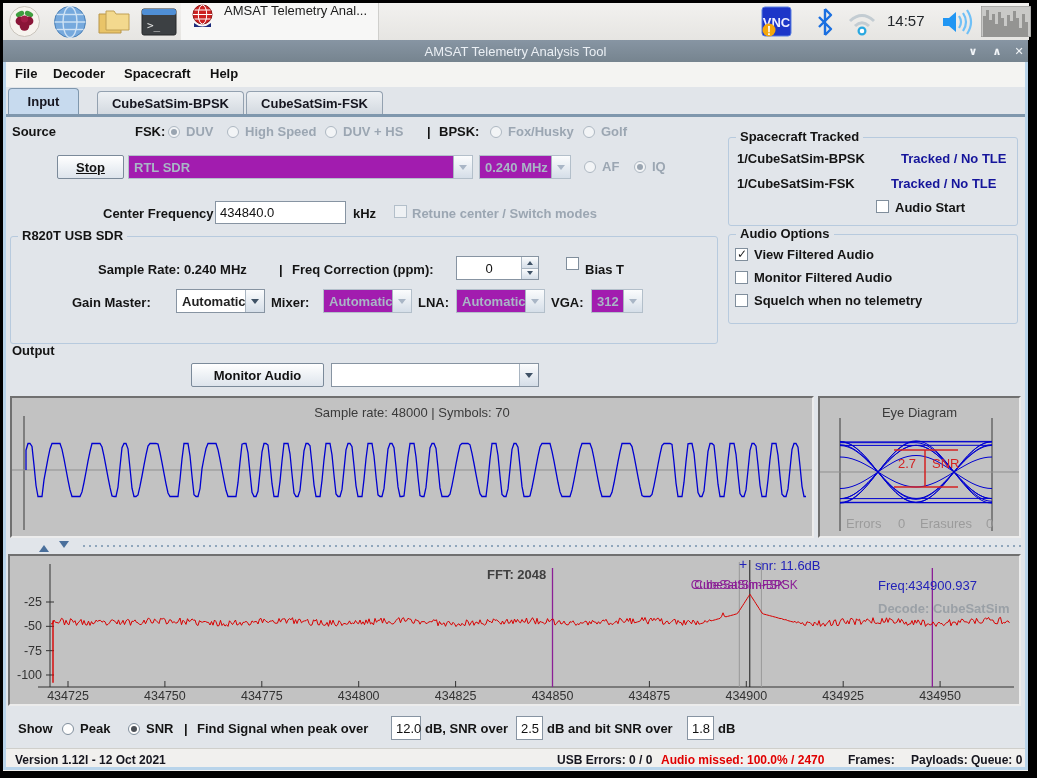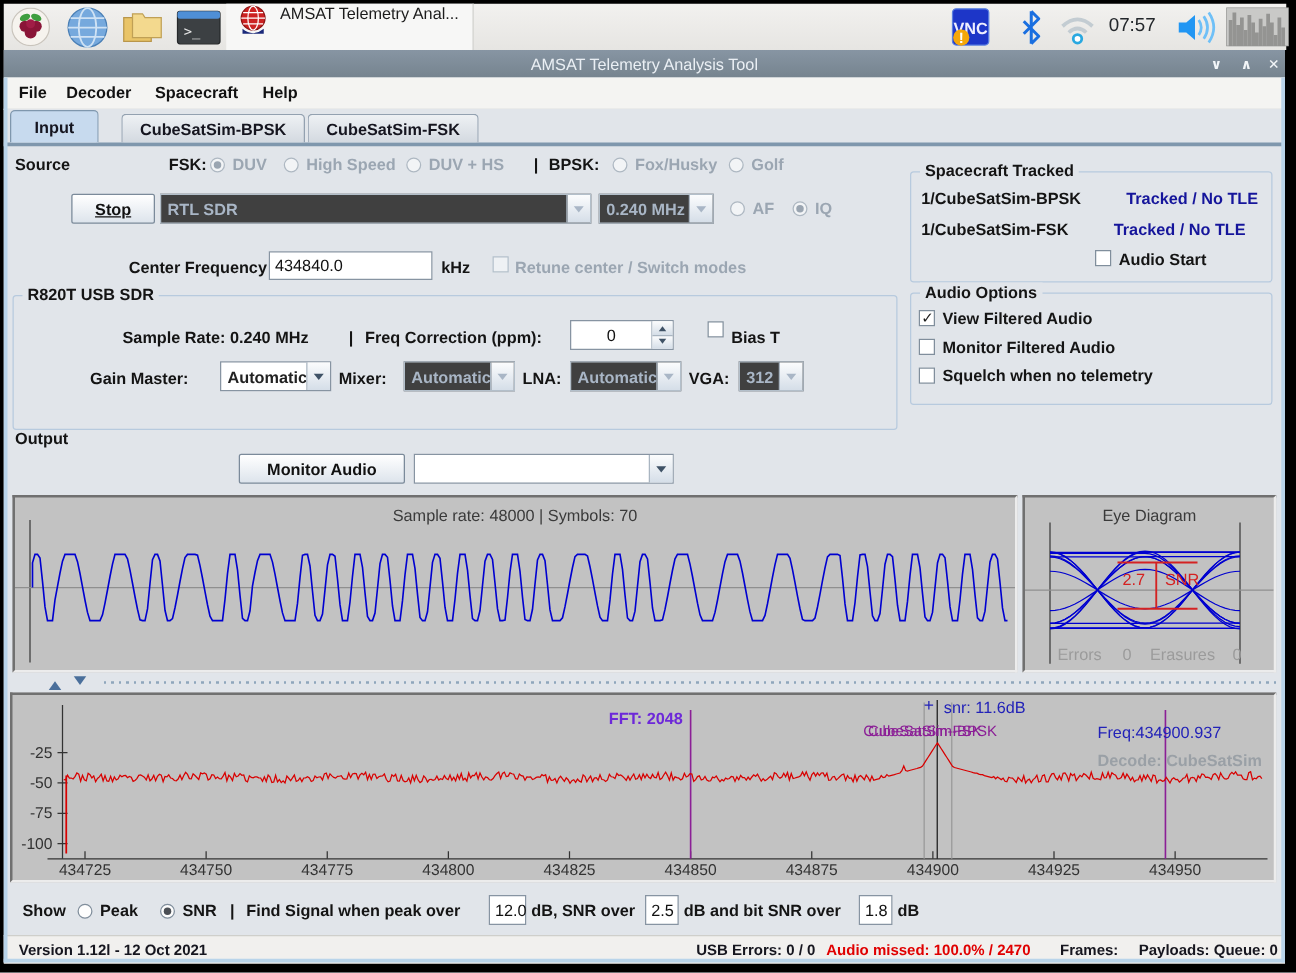--- a/index.html
+++ b/index.html
@@ -34,21 +34,21 @@
   .btn{position:absolute;box-sizing:border-box;background:linear-gradient(#ffffff,#dde4ec);
        border:1px solid #7b8a9a;border-radius:2px;display:flex;align-items:center;justify-content:center;
        font:bold 13px "Liberation Sans",sans-serif;color:#111}
   .field{position:absolute;box-sizing:border-box;background:#fff;border:1px solid #8794a2;
          font:13px "Liberation Sans",sans-serif;color:#111;display:flex;align-items:center;padding:0 4px}
   .combo{position:absolute;box-sizing:border-box;background:#fff;border:1px solid #8794a2;display:flex;align-items:center}
   .combo .ctext{flex:1;font:bold 13px "Liberation Sans",sans-serif;color:#222;padding-left:5px;white-space:nowrap;overflow:hidden}
   .combo .arr{width:18px;align-self:stretch;border-left:1px solid #a9b5c1;background:linear-gradient(#fbfcfd,#d5dee8);
               display:flex;align-items:center;justify-content:center}
   .tri{width:0;height:0;border:4px solid transparent;border-top:5px solid #3f5266;margin-top:4px}
-  .combo.cdis{background:#404040;border-color:#b3bfca}
+  .combo.cdis{background:#a21caf;border-color:#b3bfca}
   .combo.cdis .ctext{color:#a9b6c6}
   .combo.cdis .tri{border-top-color:#a9b6c6}
   .radio{position:absolute;width:12px;height:12px;border-radius:50%;background:#fdfdfd;border:1px solid #808e9c;box-sizing:border-box}
   .radio.on::after{content:"";position:absolute;left:2px;top:2px;right:2px;bottom:2px;border-radius:50%;background:#4b4f55}
   .radio.rdis{border-color:#aeb8c2;background:#f2f4f6}
   .radio.rdis.on::after{background:#9aa5b1}
   .check{position:absolute;width:13px;height:13px;background:#fff;border:1px solid #808e9c;box-sizing:border-box}
   .check.on::after{content:"\2713";position:absolute;left:1px;top:-2px;font:bold 12px "DejaVu Sans",sans-serif;color:#1b1b1b}
   .check.cdis{background:#eef1f4;border-color:#b3bfca}
   .fieldset{position:absolute;border:1px solid #b7cade;border-radius:3px}
@@ -137,21 +137,21 @@
       <path d="M10 2 L10 28 M10 2 L16 8 L4 20 M4 10 L16 22 L10 28" fill="none" stroke="#1a6fe0" stroke-width="2.4" stroke-linejoin="round"></path>
     </svg>
   </div>
   <div class="ticon" style="left:843px;top:6px;width:32px;height:27px">
     <svg width="32" height="27" viewBox="0 0 32 27">
       <path d="M4 12 q12 -11 24 0" fill="none" stroke="#c3ccd2" stroke-width="3"></path>
       <path d="M9 17 q7 -6.5 14 0" fill="none" stroke="#c3ccd2" stroke-width="3"></path>
       <circle cx="16" cy="22" r="3.4" fill="#fff" stroke="#29a8e0" stroke-width="2.2"></circle>
     </svg>
   </div>
-  <div class="clock" style="left:884px;top:9px">07:57</div>
+  <div class="clock" style="left:884px;top:9px">14:57</div>
   <div class="ticon" style="left:936px;top:5px;width:36px;height:28px">
     <svg width="36" height="28" viewBox="0 0 36 28">
       <path d="M4 10 l6 0 7 -6 0 20 -7 -6 -6 0 z" fill="#2196f3"></path>
       <path d="M20 8 q4 6 0 12 M24 5 q6 9 0 18 M28 2 q8 12 0 24" fill="none" stroke="#6fc0f7" stroke-width="2.2"></path>
     </svg>
   </div>
   <div class="ticon" style="left:978px;top:3px;width:50px;height:31px">
     <svg width="50" height="31" viewBox="0 0 50 31">
       <rect x="0" y="0" width="50" height="31" fill="#c9c9c7" stroke="#8f8f8d"></rect>
       <g fill="#949492">
@@ -400,21 +400,21 @@
         <line x1="930.1" y1="125" x2="930.1" y2="131" stroke="#333"></line>
         <text x="930.1" y="144" text-anchor="middle" font-size="12.5" font-family="Liberation Sans, sans-serif" fill="#333">434950</text>
         <line x1="542.5" y1="12" x2="542.5" y2="131" stroke="#8b1f96" stroke-width="1.3"></line>
         <line x1="922.348" y1="12" x2="922.348" y2="131" stroke="#8b1f96" stroke-width="1.3"></line>
         <line x1="729.3232000000451" y1="6" x2="729.3232000000451" y2="131" stroke="#999"></line>
         <line x1="751.4164000000902" y1="6" x2="751.4164000000902" y2="131" stroke="#999"></line>
         <line x1="739.7884000000902" y1="4" x2="739.7884000000902" y2="131" stroke="#1a1a1a"></line>
         <path d="M41.0,67.7L42.5,67.9L44.0,64.1L45.5,66.4L47.0,66.4L48.5,67.2L50.0,65.3L51.5,62.3L53.0,63.3L54.5,69.0L56.0,64.3L57.5,67.8L59.0,68.7L60.5,62.7L62.0,63.8L63.5,66.4L65.0,64.7L66.5,69.4L68.0,66.8L69.5,65.5L71.0,63.4L72.5,68.7L74.0,64.5L75.5,68.7L77.0,69.1L78.5,65.1L80.0,69.4L81.5,65.6L83.0,68.0L84.5,67.1L86.0,64.2L87.5,65.4L89.0,64.5L90.5,64.4L92.0,66.2L93.5,65.1L95.0,65.7L96.5,69.1L98.0,68.4L99.5,66.9L101.0,64.3L102.5,63.9L104.0,64.8L105.5,65.8L107.0,68.0L108.5,63.9L110.0,68.6L111.5,67.2L113.0,64.3L114.5,68.6L116.0,65.0L117.5,63.4L119.0,64.1L120.5,69.3L122.0,65.2L123.5,65.5L125.0,63.9L126.5,66.4L128.0,66.8L129.5,68.4L131.0,68.6L132.5,67.2L134.0,64.1L135.5,67.8L137.0,64.4L138.5,61.9L140.0,63.5L141.5,66.9L143.0,67.0L144.5,63.1L146.0,64.4L147.5,66.0L149.0,67.6L150.5,62.4L152.0,63.1L153.5,62.4L155.0,63.3L156.5,68.0L158.0,67.1L159.5,63.8L161.0,64.0L162.5,66.9L164.0,65.6L165.5,66.9L167.0,67.0L168.5,64.9L170.0,62.0L171.5,68.7L173.0,64.2L174.5,65.7L176.0,68.4L177.5,62.7L179.0,65.4L180.5,64.8L182.0,62.9L183.5,64.2L185.0,64.0L186.5,68.6L188.0,69.5L189.5,64.7L191.0,65.9L192.5,66.2L194.0,65.5L195.5,65.5L197.0,66.3L198.5,66.4L200.0,69.0L201.5,65.5L203.0,69.2L204.5,64.0L206.0,65.7L207.5,70.0L209.0,69.6L210.5,64.3L212.0,69.5L213.5,67.6L215.0,70.1L216.5,68.7L218.0,70.4L219.5,64.8L221.0,66.6L222.5,68.6L224.0,66.3L225.5,64.0L227.0,69.1L228.5,68.4L230.0,66.3L231.5,69.3L233.0,66.4L234.5,66.3L236.0,65.4L237.5,66.4L239.0,69.2L240.5,68.5L242.0,64.9L243.5,66.2L245.0,65.6L246.5,65.5L248.0,68.0L249.5,63.1L251.0,62.4L252.5,66.8L254.0,63.1L255.5,64.7L257.0,65.9L258.5,66.5L260.0,65.1L261.5,65.0L263.0,64.5L264.5,66.9L266.0,67.3L267.5,67.1L269.0,62.5L270.5,66.1L272.0,63.2L273.5,62.8L275.0,62.9L276.5,67.3L278.0,63.9L279.5,62.6L281.0,63.8L282.5,61.7L284.0,67.7L285.5,63.6L287.0,67.5L288.5,63.4L290.0,63.3L291.5,66.8L293.0,65.4L294.5,64.9L296.0,64.7L297.5,63.2L299.0,67.4L300.5,69.4L302.0,68.9L303.5,63.9L305.0,65.1L306.5,63.4L308.0,68.7L309.5,68.9L311.0,64.3L312.5,68.4L314.0,69.4L315.5,69.0L317.0,66.4L318.5,70.3L320.0,64.3L321.5,68.6L323.0,64.2L324.5,67.9L326.0,70.1L327.5,69.0L329.0,64.7L330.5,66.4L332.0,69.6L333.5,67.6L335.0,67.5L336.5,68.3L338.0,67.7L339.5,64.9L341.0,68.0L342.5,67.0L344.0,67.6L345.5,64.5L347.0,66.9L348.5,67.7L350.0,64.0L351.5,68.2L353.0,65.8L354.5,68.7L356.0,63.9L357.5,67.4L359.0,62.8L360.5,68.0L362.0,66.6L363.5,68.9L365.0,62.4L366.5,66.3L368.0,64.3L369.5,64.4L371.0,62.1L372.5,67.1L374.0,62.4L375.5,65.6L377.0,67.9L378.5,65.6L380.0,66.1L381.5,67.8L383.0,68.0L384.5,66.8L386.0,64.5L387.5,62.8L389.0,61.7L390.5,66.8L392.0,62.7L393.5,61.7L395.0,65.3L396.5,64.9L398.0,62.3L399.5,63.0L401.0,63.4L402.5,66.9L404.0,67.3L405.5,63.3L407.0,64.5L408.5,64.9L410.0,68.2L411.5,65.6L413.0,65.7L414.5,65.5L416.0,67.6L417.5,67.0L419.0,65.9L420.5,65.6L422.0,65.9L423.5,63.7L425.0,64.6L426.5,63.8L428.0,69.8L429.5,65.5L431.0,68.2L432.5,68.1L434.0,66.8L435.5,70.3L437.0,66.7L438.5,65.0L440.0,67.1L441.5,69.1L443.0,66.3L444.5,67.8L446.0,70.6L447.5,68.5L449.0,67.8L450.5,69.9L452.0,67.3L453.5,68.9L455.0,69.6L456.5,63.9L458.0,65.3L459.5,69.4L461.0,66.8L462.5,64.8L464.0,69.3L465.5,66.5L467.0,66.1L468.5,68.1L470.0,63.8L471.5,67.6L473.0,67.8L474.5,69.1L476.0,67.9L477.5,63.4L479.0,65.4L480.5,65.6L482.0,66.8L483.5,62.8L485.0,64.4L486.5,63.9L488.0,65.0L489.5,66.5L491.0,68.3L492.5,65.0L494.0,68.1L495.5,65.4L497.0,63.2L498.5,67.3L500.0,66.8L501.5,63.9L503.0,67.7L504.5,63.1L506.0,66.2L507.5,63.4L509.0,65.8L510.5,66.9L512.0,63.5L513.5,65.9L515.0,66.2L516.5,62.0L518.0,67.6L519.5,66.6L521.0,64.0L522.5,61.7L524.0,64.5L525.5,68.1L527.0,62.3L528.5,68.1L530.0,65.5L531.5,66.1L533.0,66.5L534.5,67.9L536.0,67.0L537.5,62.6L539.0,65.6L540.5,64.8L542.0,63.0L543.5,63.3L545.0,69.1L546.5,67.7L548.0,65.3L549.5,64.7L551.0,68.0L552.5,67.4L554.0,65.1L555.5,68.0L557.0,68.9L558.5,68.6L560.0,65.7L561.5,66.3L563.0,64.8L564.5,67.3L566.0,69.4L567.5,67.7L569.0,68.7L570.5,66.5L572.0,67.2L573.5,66.8L575.0,65.2L576.5,65.5L578.0,69.1L579.5,65.5L581.0,67.8L582.5,64.3L584.0,66.0L585.5,66.0L587.0,68.1L588.5,65.7L590.0,67.7L591.5,65.6L593.0,63.9L594.5,65.1L596.0,63.3L597.5,66.2L599.0,68.9L600.5,66.9L602.0,68.6L603.5,67.7L605.0,66.2L606.5,65.0L608.0,67.7L609.5,62.2L611.0,63.0L612.5,65.3L614.0,66.5L615.5,65.6L617.0,62.6L618.5,65.4L620.0,62.0L621.5,68.0L623.0,62.8L624.5,66.8L626.0,66.4L627.5,65.9L629.0,65.5L630.5,64.7L632.0,61.5L633.5,64.7L635.0,61.5L636.5,65.4L638.0,68.1L639.5,63.6L641.0,62.0L642.5,64.9L644.0,62.3L645.5,64.4L647.0,62.4L648.5,62.3L650.0,65.2L651.5,62.6L653.0,68.3L654.5,68.0L656.0,65.6L657.5,65.2L659.0,68.0L660.5,66.7L662.0,65.2L663.5,63.8L665.0,63.3L666.5,68.3L668.0,64.4L669.5,66.6L671.0,66.4L672.5,69.4L674.0,64.2L675.5,68.9L677.0,65.4L678.5,64.5L680.0,66.0L681.5,67.8L683.0,64.0L684.5,66.0L686.0,68.9L687.5,64.9L689.0,68.2L690.5,67.7L692.0,67.3L693.5,66.9L695.0,64.5L696.5,66.1L698.0,65.7L699.5,63.7L701.0,64.9L702.5,64.5L704.0,64.1L705.5,63.7L707.0,63.2L708.5,62.8L710.0,62.4L711.5,60.6L713.0,56.8L714.5,60.4L716.0,60.8L717.5,60.4L719.0,60.0L720.5,59.6L722.0,59.2L723.5,58.8L725.0,58.3L726.5,57.9L728.0,56.8L729.5,54.5L731.0,52.1L732.5,49.8L734.0,47.5L735.5,45.1L737.0,42.8L738.5,40.4L740.0,38.3L741.5,40.7L743.0,43.0L744.5,45.3L746.0,47.7L747.5,50.0L749.0,52.3L750.5,54.7L752.0,57.0L753.5,58.0L755.0,58.4L756.5,58.8L758.0,59.2L759.5,59.6L761.0,60.0L762.5,60.4L764.0,60.8L765.5,61.2L767.0,61.6L768.5,62.1L770.0,62.5L771.5,62.5L773.0,63.3L774.5,63.7L776.0,63.7L777.5,64.5L779.0,64.9L780.5,65.3L782.0,65.7L783.5,66.1L785.0,65.3L786.5,67.0L788.0,65.7L789.5,66.6L791.0,67.7L792.5,66.6L794.0,69.0L795.5,69.4L797.0,65.8L798.5,66.4L800.0,66.5L801.5,68.1L803.0,70.0L804.5,66.0L806.0,67.5L807.5,69.2L809.0,64.6L810.5,70.4L812.0,68.2L813.5,67.3L815.0,70.2L816.5,67.7L818.0,66.5L819.5,64.2L821.0,69.6L822.5,69.0L824.0,64.5L825.5,63.9L827.0,69.5L828.5,69.5L830.0,65.7L831.5,63.1L833.0,62.7L834.5,66.1L836.0,67.8L837.5,64.6L839.0,68.0L840.5,62.7L842.0,62.4L843.5,64.6L845.0,68.7L846.5,62.8L848.0,64.5L849.5,63.2L851.0,68.4L852.5,66.3L854.0,64.3L855.5,65.5L857.0,62.9L858.5,63.8L860.0,65.4L861.5,67.2L863.0,61.7L864.5,66.6L866.0,67.5L867.5,67.0L869.0,67.3L870.5,67.8L872.0,62.4L873.5,66.3L875.0,66.1L876.5,61.8L878.0,66.4L879.5,62.2L881.0,63.4L882.5,64.1L884.0,67.1L885.5,67.0L887.0,66.0L888.5,62.6L890.0,66.6L891.5,63.3L893.0,65.5L894.5,68.2L896.0,65.9L897.5,69.4L899.0,68.0L900.5,67.9L902.0,64.6L903.5,68.9L905.0,64.1L906.5,67.2L908.0,63.9L909.5,66.4L911.0,69.1L912.5,64.0L914.0,64.5L915.5,70.4L917.0,68.2L918.5,67.9L920.0,69.0L921.5,68.5L923.0,65.9L924.5,68.1L926.0,70.4L927.5,67.4L929.0,66.2L930.5,67.6L932.0,67.5L933.5,69.6L935.0,68.5L936.5,66.6L938.0,66.2L939.5,63.5L941.0,69.8L942.5,66.4L944.0,66.0L945.5,66.4L947.0,69.2L948.5,64.6L950.0,66.5L951.5,63.2L953.0,63.6L954.5,65.9L956.0,65.8L957.5,66.3L959.0,67.5L960.5,63.8L962.0,62.8L963.5,64.4L965.0,67.6L966.5,62.3L968.0,65.2L969.5,66.9L971.0,67.2L972.5,66.6L974.0,63.4L975.5,61.9L977.0,63.3L978.5,61.4L980.0,64.0L981.5,64.0L983.0,64.1L984.5,67.1L986.0,67.7L987.5,67.7L989.0,62.2L990.5,61.4L992.0,67.8L993.5,66.5L995.0,67.0L996.5,65.3L998.0,64.9L999.5,66.9" fill="none" stroke="#d80000" stroke-width="1"></path>
         <line x1="43" y1="64.4927" x2="43" y2="126.7839" stroke="#d80000" stroke-width="1.4"></line>
       </svg>
-    <div class="abs" style="left:477px;top:11px;font:bold 13px 'Liberation Sans',sans-serif;color:#6d28d9">FFT: 2048</div>
+    <div class="abs" style="left:477px;top:11px;font:bold 13px 'Liberation Sans',sans-serif;color:#404040">FFT: 2048</div>
     <div class="bluetxt" style="left:729px;top:0;font-size:14px">+</div>
     <div class="bluetxt" style="left:745px;top:2px">snr: 11.6dB</div>
     <div class="purpletxt" style="left:728px;top:22px">CubeSatSim-FSK</div>
     <div class="purpletxt" style="left:736px;top:22px">CubeSatSim-BPSK</div>
     <div class="bluetxt" style="left:868px;top:22px">Freq:434900.937</div>
     <div class="abs" style="left:868px;top:45px;font:bold 13px 'Liberation Sans',sans-serif;color:#9aa0a6;white-space:nowrap">Decode: CubeSatSim</div>
   </div>
 
   <div class="lbl" style="left:15px;top:681px">Show</div>
   <span class="radio" style="left:59px;top:683px"></span>

